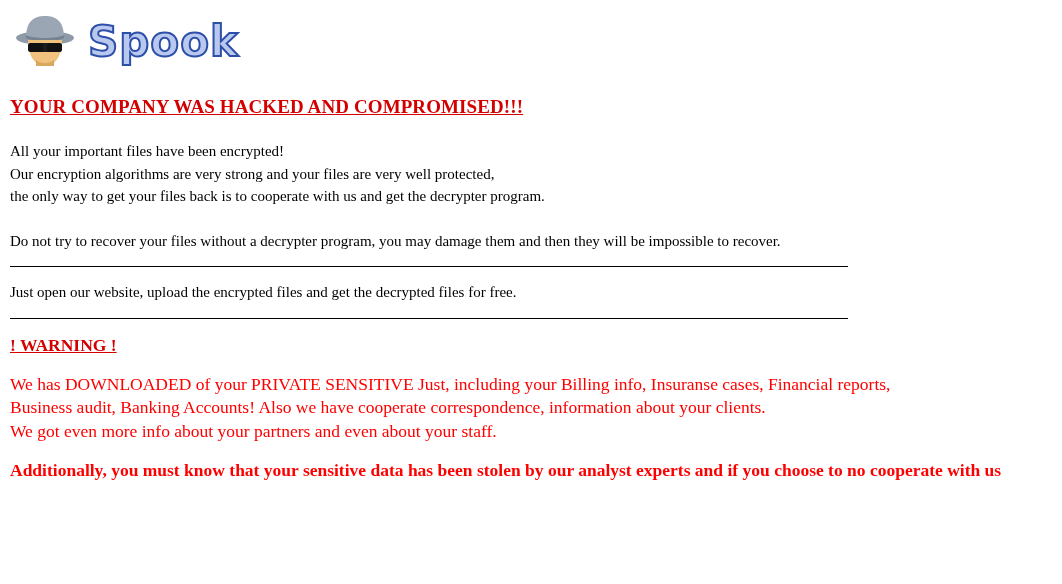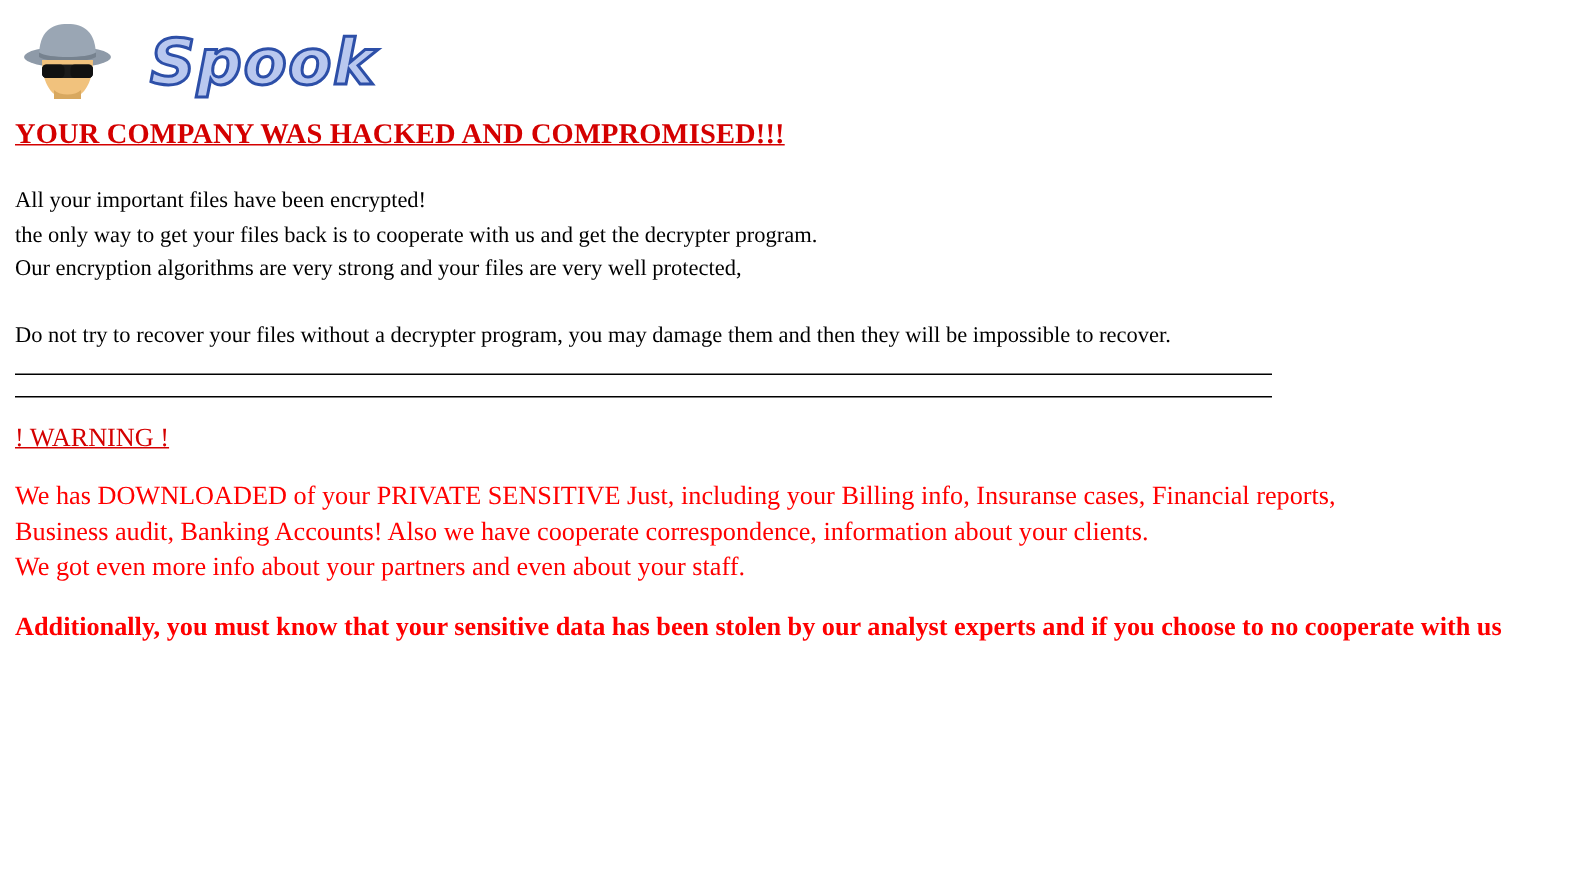--- a/index.html
+++ b/index.html
@@ -34,40 +34,39 @@
     width: 62px;
     height: 56px;
     position: relative;
     flex: 0 0 auto;
     margin-right: 6px;
   }
   .logo-text {
     font-family: "DejaVu Sans", sans-serif;
     font-size: 42px;
     font-weight: bold;
-    font-style: italic;
     color: #b9c8ef;
     -webkit-text-stroke: 2px #2d4fa8;
     letter-spacing: 1px;
     line-height: 1;
-    margin-left: 18px;
+    margin-left: 6px;
     text-shadow: 0 0 0 #2d4fa8;
   }
 
   
   .content {
     padding: 0 12px 0 10px;
     box-sizing: border-box;
   }
   .headline {
     color: #d40000;
     font-weight: bold;
     text-decoration: underline;
     font-size: 19px;
-    margin: 9px 0 0 0;
+    margin: 26px 0 0 0;
     letter-spacing: 0.1px;
   }
   .para {
     font-size: 15px;
     line-height: 22.5px;
     margin: 0;
     color: #000000;
   }
   .block-gap {
     height: 22px;
@@ -76,21 +75,21 @@
     height: 16px;
   }
   hr.rule {
     border: none;
     border-top: 1px solid #000000;
     margin: 14px 0 14px 0;
     width: 838px;
   }
   .warn-line {
     color: #d40000;
-    font-weight: normal;
+    font-weight: bold;
     text-decoration: underline;
     font-size: 17.5px;
     line-height: 24px;
     margin: 0;
   }
   .red {
     color: #ff0000;
     font-size: 17.5px;
     line-height: 23.5px;
     margin: 0;
@@ -129,29 +128,30 @@
     <div class="logo-text">Spook</div>
   </div>
 
   <div class="content">
 
     <div class="headline">YOUR COMPANY WAS HACKED AND COMPROMISED!!!</div>
 
     <div class="block-gap"></div>
 
     <p class="para">All your important files have been encrypted!</p>
+    <p class="para">Our encryption algorithms are very strong and your files are very well protected,</p>
     <p class="para">the only way to get your files back is to cooperate with us and get the decrypter program.</p>
-    <p class="para">Our encryption algorithms are very strong and your files are very well protected,</p>
 
     <div class="block-gap"></div>
 
     <p class="para">Do not try to recover your files without a decrypter program, you may damage them and then they will be impossible to recover.</p>
 
     <hr class="rule">
 
+    <p class="para">Just open our website, upload the encrypted files and get the decrypted files for free.</p>
 
     <hr class="rule">
 
     <p class="warn-line">! WARNING !</p>
 
     <div class="block-gap-sm"></div>
 
     <p class="red">We has DOWNLOADED of your PRIVATE SENSITIVE Just, including your Billing info, Insuranse cases, Financial reports,</p>
     <p class="red">Business audit, Banking Accounts! Also we have cooperate correspondence, information about your clients.</p>
     <p class="red">We got even more info about your partners and even about your staff.</p>

